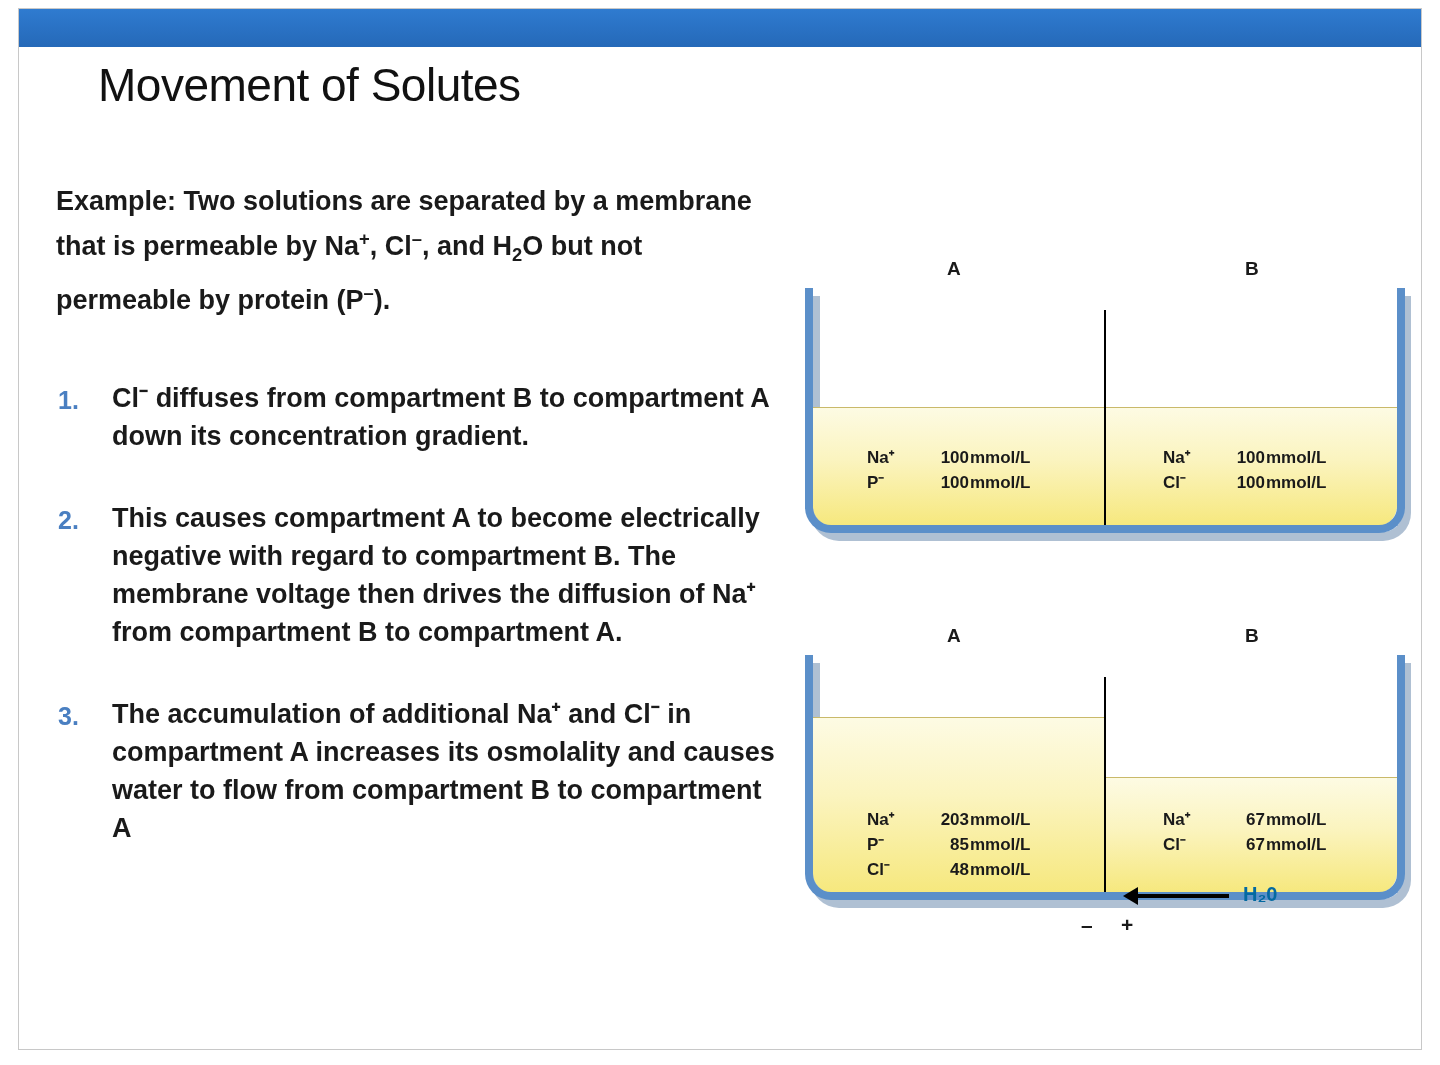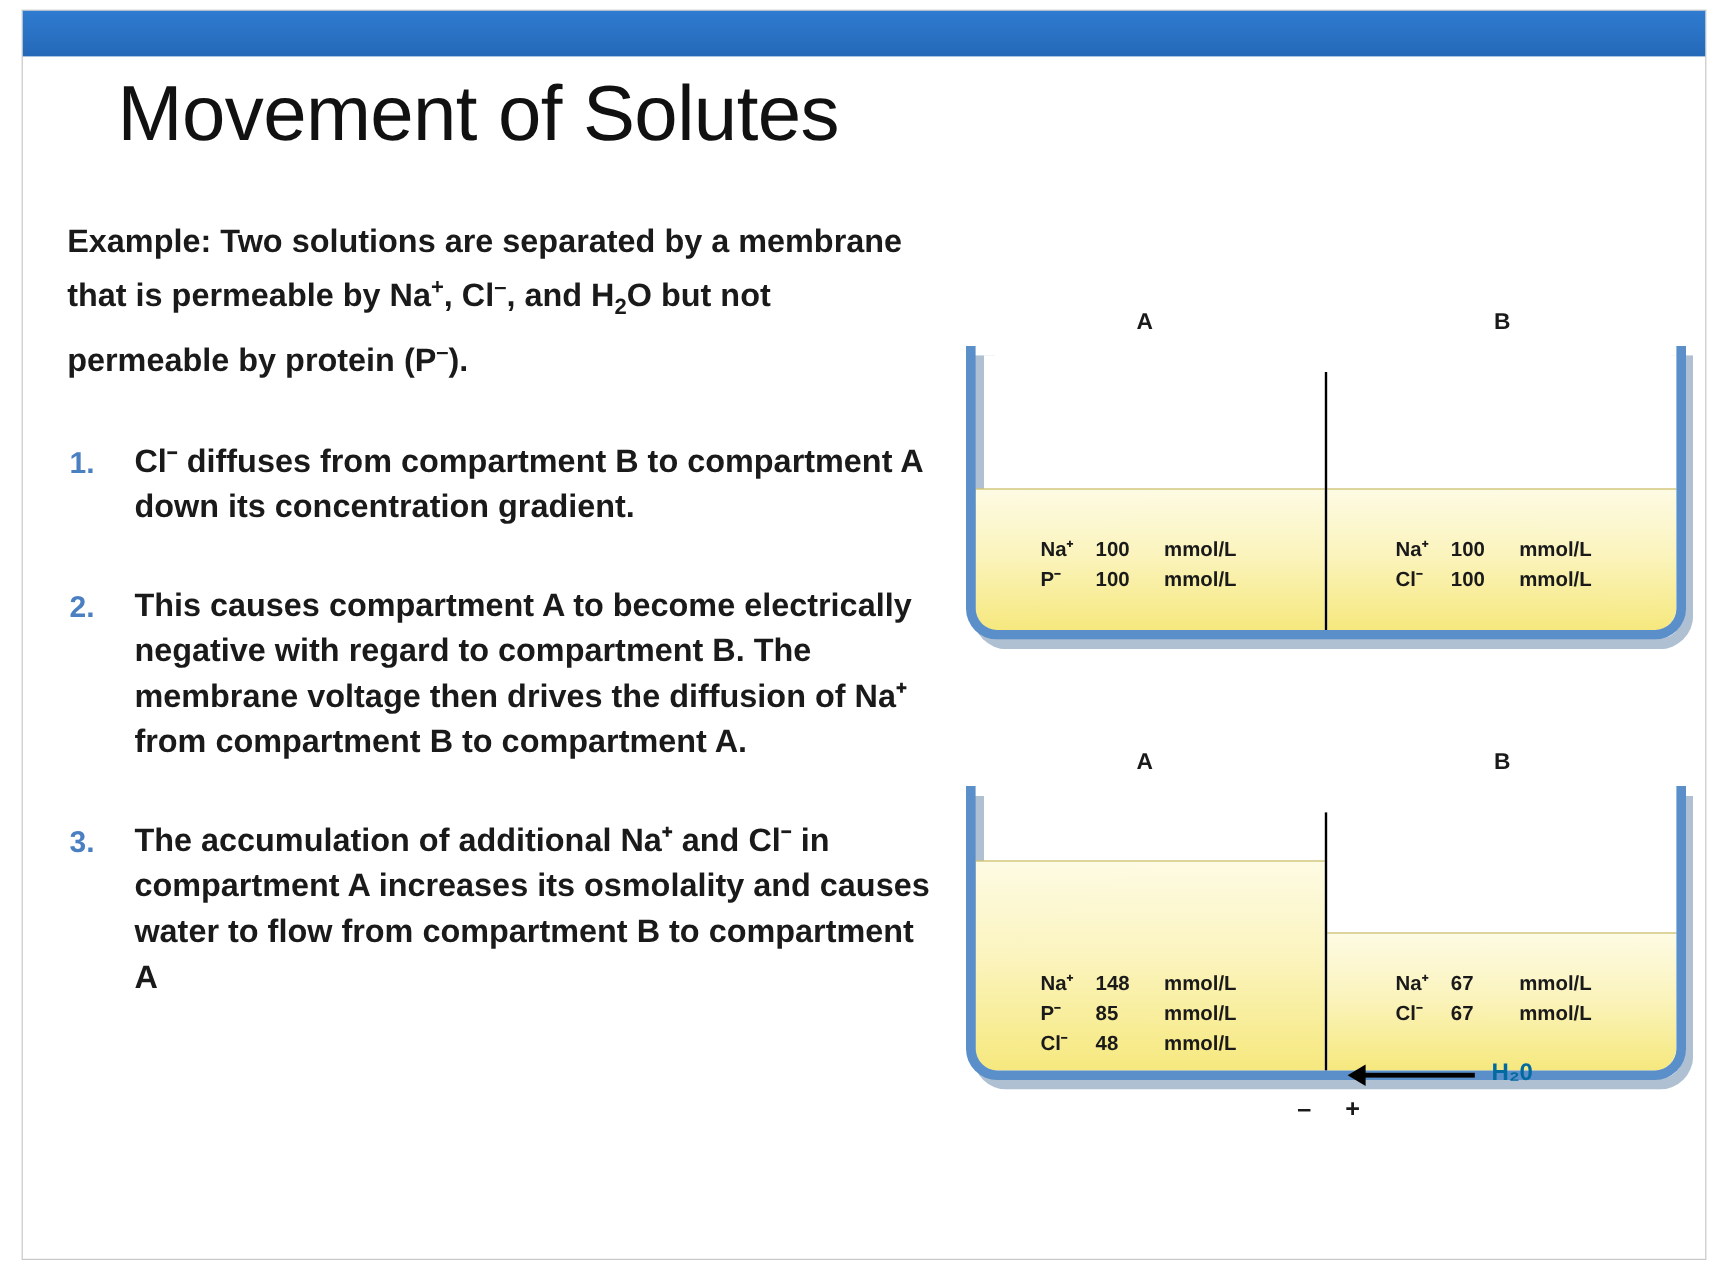--- a/index.html
+++ b/index.html
@@ -34,41 +34,41 @@
     top: 9px;
     width: 1402px;
     height: 38px;
     background: #2a6fc0;
     background: linear-gradient(to bottom, #2f7bd0 0%, #2569b8 100%);
   }
   .title {
     position: absolute;
     left: 98px;
     top: 62px;
-    font-size: 65px;
+    font-size: 46px;
     line-height: 1;
     color: #111111;
     font-family: "Liberation Sans", sans-serif;
     font-weight: 400;
     letter-spacing: -0.5px;
     white-space: nowrap;
   }
   
   .body-text {
     position: absolute;
     left: 56px;
     top: 182px;
     width: 720px;
     color: #1a1a1a;
     font-size: 27px;
     line-height: 38px;
     font-weight: bold;
   }
   .example-para {
-    margin: 0 0 46px 0;
+    margin: 0 0 60px 0;
   }
   .num-item {
     position: relative;
     display: flex;
     margin-bottom: 44px;
   }
   .num {
     color: #4a7fc1;
     font-weight: bold;
     font-size: 25px;
@@ -153,21 +153,21 @@
   .conc {
     position: absolute;
     font-size: 17px;
     line-height: 25px;
     color: #1a1a1a;
     font-weight: bold;
     white-space: nowrap;
     font-family: "Liberation Sans", sans-serif;
   }
   .conc .ion { display: inline-block; width: 46px; }
-  .conc .val { display: inline-block; width: 56px; }
+  .conc .val { display: inline-block; width: 56px; text-align: right; }
   .conc .unit { margin-left: 1px; }
 
   .arrow-group {
     position: absolute;
   }
   .arrow-line {
     position: absolute;
     height: 4px;
     background: #000000;
   }
@@ -274,21 +274,21 @@
       <div class="fluid" style="left:301px; top:122px; width:291px; height:115px; border-bottom-right-radius:20px;"></div>
 
       <div class="fluid-line" style="left:8px; top:62px; width:291px;"></div>
       <div class="fluid-line" style="left:301px; top:122px; width:291px;"></div>
 
       <div class="beaker-wall"></div>
       <div class="divider" style="left:299px; top:22px; height:215px;"></div>
 
       <div class="conc" style="left:62px; top:152px;">
         <div>
-          <span class="ion">Na⁺</span><span class="val">148</span><span class="unit">mmol/L</span>
+          <span class="ion">Na⁺</span><span class="val">203</span><span class="unit">mmol/L</span>
         </div>
         <div>
           <span class="ion">P⁻</span><span class="val">85</span><span class="unit">mmol/L</span>
         </div>
         <div>
           <span class="ion">Cl⁻</span><span class="val">48</span><span class="unit">mmol/L</span>
         </div>
       </div>
 
       <div class="conc" style="left:358px; top:152px;">

